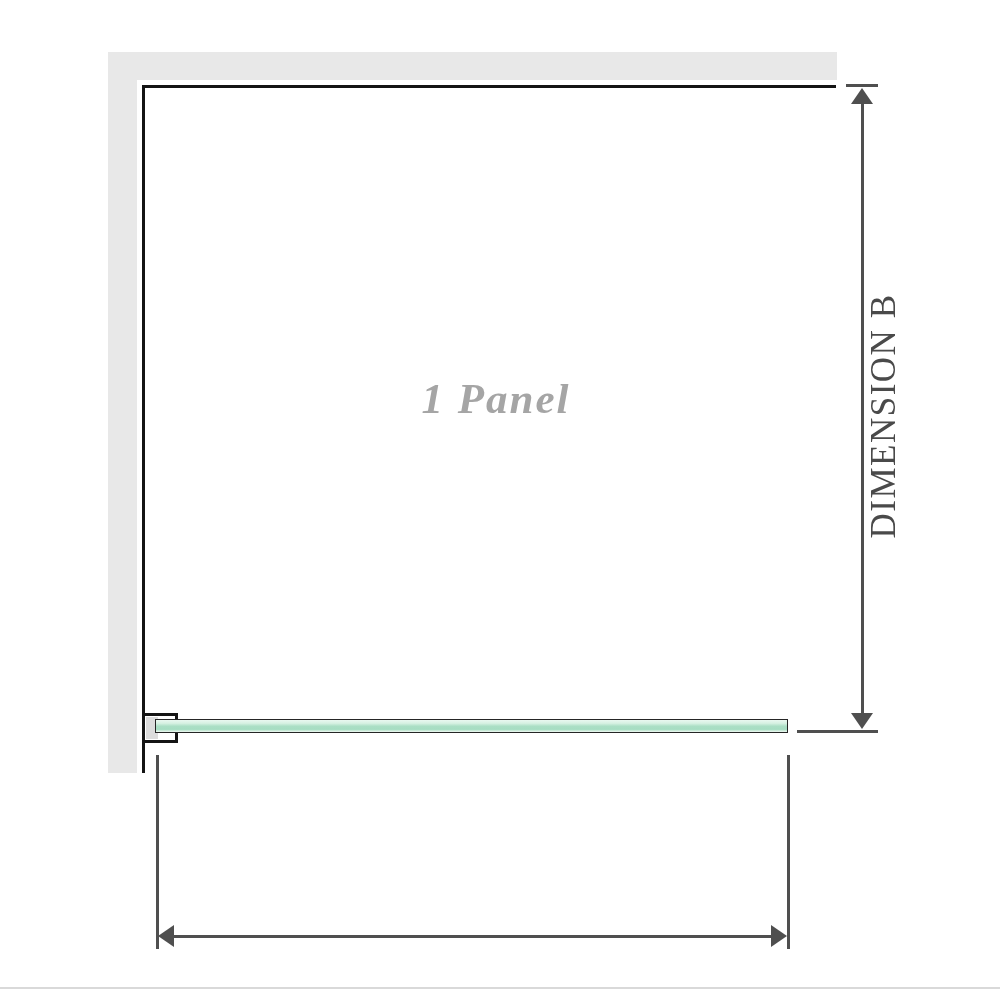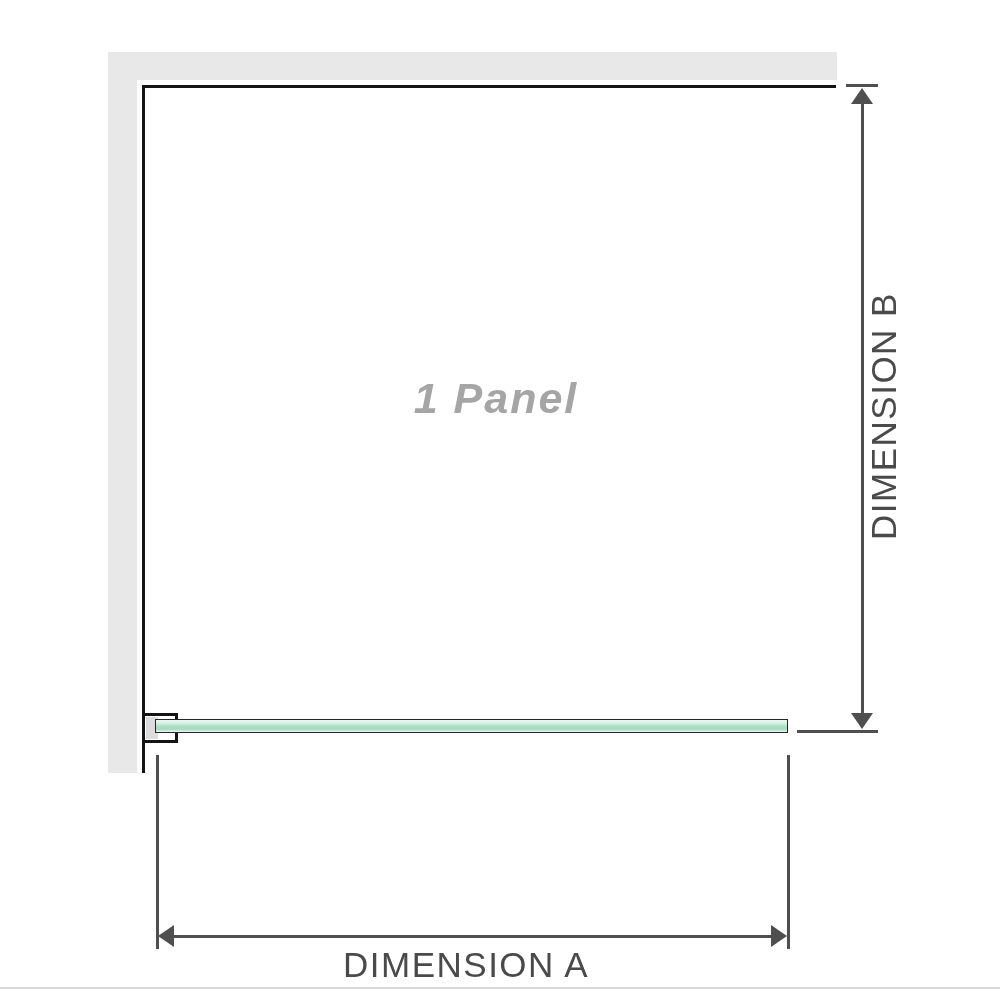--- a/index.html
+++ b/index.html
@@ -6,21 +6,21 @@
     margin: 0;
     padding: 0;
     background: #ffffff;
   }
   .stage {
     position: relative;
     width: 1000px;
     height: 1000px;
     background: #ffffff;
     overflow: hidden;
-    font-family: Liberation Sans, sans-serif;
+    font-family: Liberation Serif, serif;
   }
   .abs { position: absolute; }
 
   
   .wall-v {
     left: 108px; top: 52px; width: 29px; height: 721px;
     background: var(--wall, #e8e8e8);
   }
   .wall-h {
     left: 108px; top: 52px; width: 729px; height: 28px;
@@ -154,17 +154,16 @@
   <div class="abs dim dimb-line"></div>
   <div class="abs arrow-up"></div>
   <div class="abs arrow-down"></div>
   <div class="abs dimb-label">DIMENSION B</div>
 
   <div class="abs dim ext-left"></div>
   <div class="abs dim ext-right"></div>
   <div class="abs dim dima-line"></div>
   <div class="abs arrow-left-head"></div>
   <div class="abs arrow-right-head"></div>
-  <div class="abs dima-label">DIMENSION A</div>
 
   <div class="abs bottom-rule"></div>
 
 </div>
 
 </body></html>

